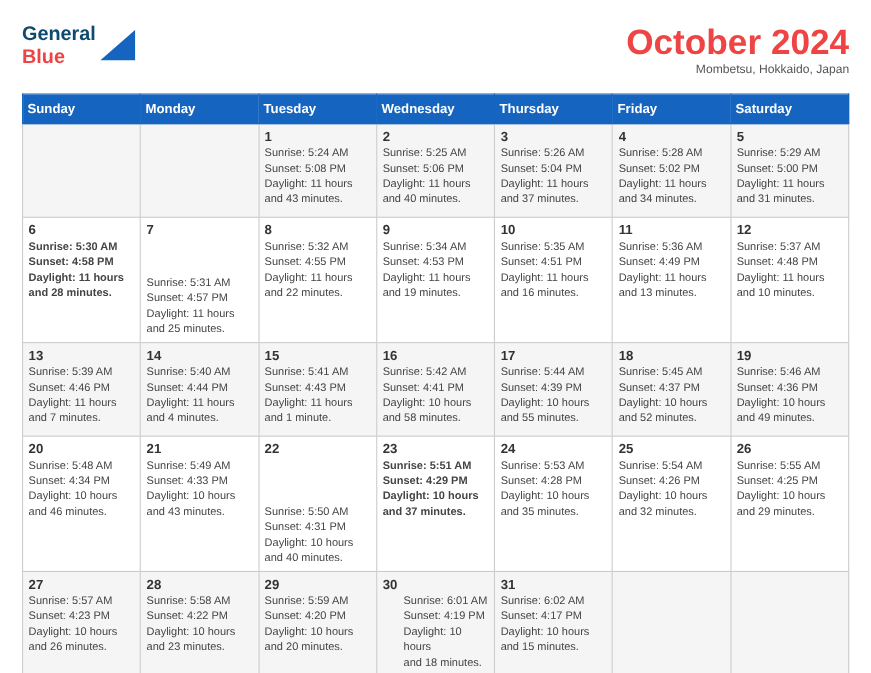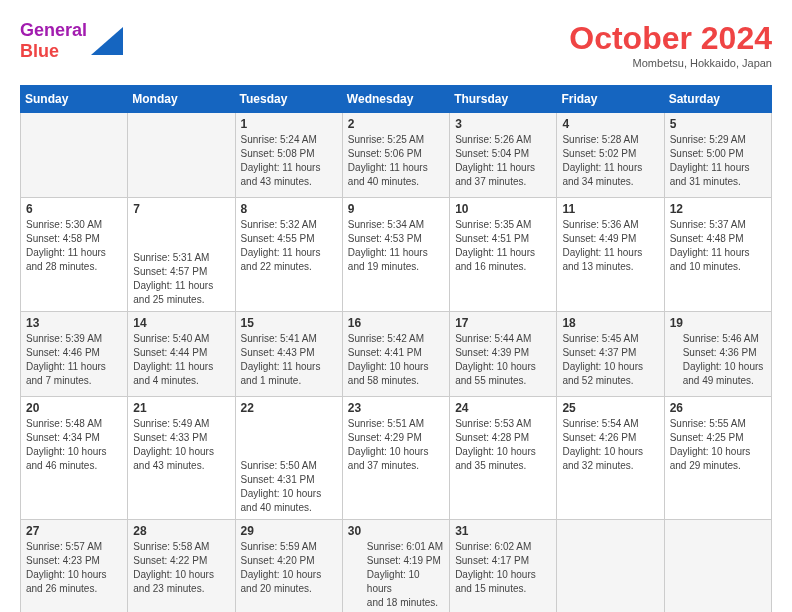--- a/index.html
+++ b/index.html
@@ -16,21 +16,21 @@
       align-items: flex-start;
       margin-bottom: 16px;
     }
     .logo {
       display: flex;
       align-items: center;
     }
     .logo-text-general {
       font-size: 18px;
       font-weight: bold;
-      color: #a21caf;
+      color: #0c4a6e;
     }
     .logo-text-blue {
       font-size: 18px;
       font-weight: bold;
       color: #ef4444;
     }
     .logo-icon {
       width: 32px;
       height: 28px;
       margin-left: 4px;
@@ -156,21 +156,21 @@
           <span class="day-num">5</span>
           <div class="day-info" style="white-space: pre-line;">Sunrise: 5:29 AM
 Sunset: 5:00 PM
 Daylight: 11 hours
 and 31 minutes.</div>
         </td>
       </tr>
       <tr>
         <td>
           <span class="day-num">6</span>
-          <div class="day-info" style="white-space: pre-line;">Sunrise: 5:30 AM
+          <div class="day-info" style="white-space: pre-line; font-weight: bold;">Sunrise: 5:30 AM
 Sunset: 4:58 PM
 Daylight: 11 hours
 and 28 minutes.</div>
         </td>
         <td>
           <span class="day-num">7</span>
           <div class="day-info" style="white-space: pre-line; margin-top: 35px;">Sunrise: 5:31 AM
 Sunset: 4:57 PM
 Daylight: 11 hours
 and 25 minutes.</div>
@@ -249,21 +249,21 @@
         </td>
         <td>
           <span class="day-num">18</span>
           <div class="day-info" style="white-space: pre-line;">Sunrise: 5:45 AM
 Sunset: 4:37 PM
 Daylight: 10 hours
 and 52 minutes.</div>
         </td>
         <td>
           <span class="day-num">19</span>
-          <div class="day-info" style="white-space: pre-line; margin-left: 13px;">Sunrise: 5:46 AM
+          <div class="day-info" style="white-space: pre-line;">Sunrise: 5:46 AM
 Sunset: 4:36 PM
 Daylight: 10 hours
 and 49 minutes.</div>
         </td>
       </tr>
       <tr>
         <td>
           <span class="day-num">20</span>
           <div class="day-info" style="white-space: pre-line;">Sunrise: 5:48 AM
 Sunset: 4:34 PM
@@ -279,21 +279,21 @@
         </td>
         <td>
           <span class="day-num">22</span>
           <div class="day-info" style="white-space: pre-line; margin-top: 44px;">Sunrise: 5:50 AM
 Sunset: 4:31 PM
 Daylight: 10 hours
 and 40 minutes.</div>
         </td>
         <td>
           <span class="day-num">23</span>
-          <div class="day-info" style="white-space: pre-line;">Sunrise: 5:51 AM
+          <div class="day-info" style="white-space: pre-line; font-weight: bold;">Sunrise: 5:51 AM
 Sunset: 4:29 PM
 Daylight: 10 hours
 and 37 minutes.</div>
         </td>
         <td>
           <span class="day-num">24</span>
           <div class="day-info" style="white-space: pre-line;">Sunrise: 5:53 AM
 Sunset: 4:28 PM
 Daylight: 10 hours
 and 35 minutes.</div>

